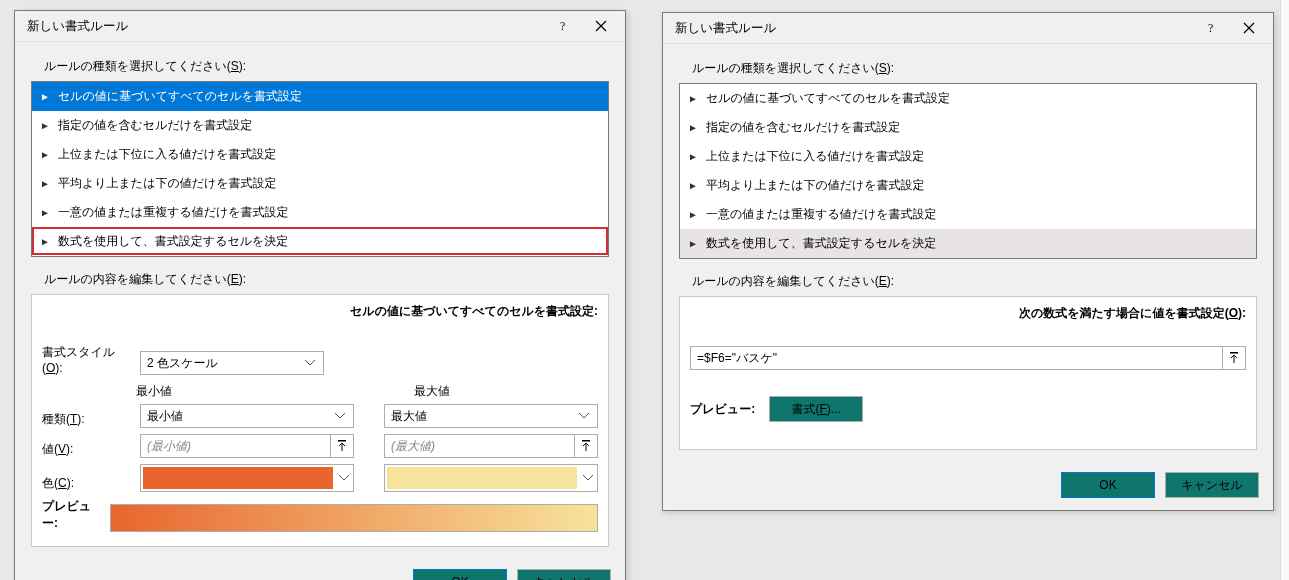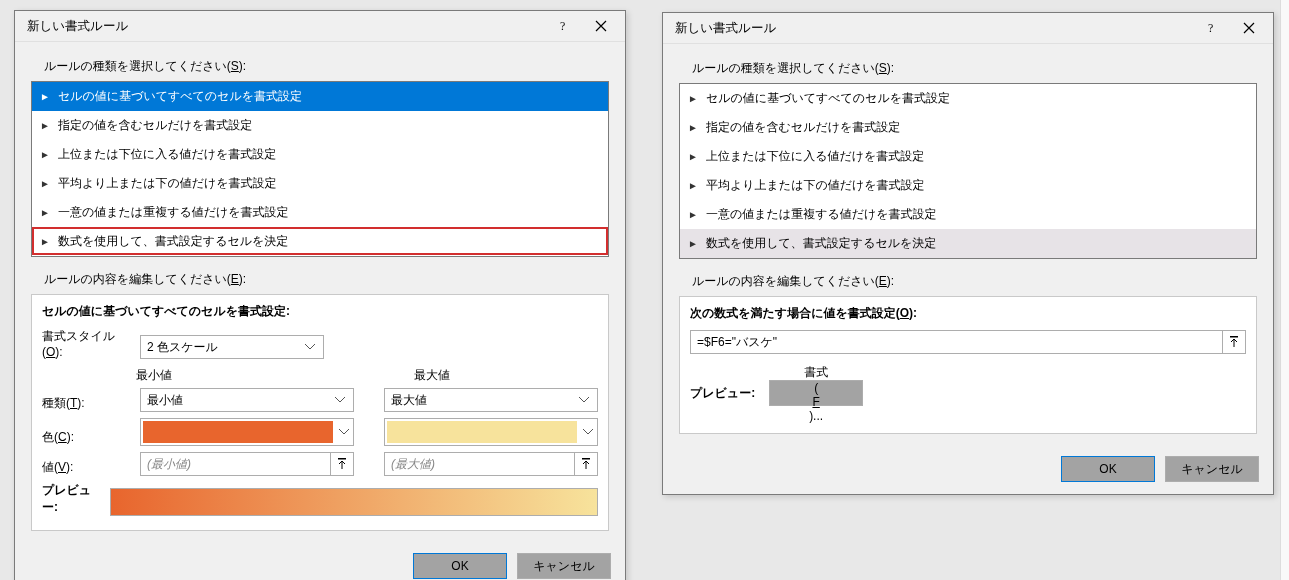--- a/index.html
+++ b/index.html
@@ -27,35 +27,35 @@
 .lbl { margin:4px 0 6px 13px; }
 .ak { text-decoration:underline; }
 .listbox { background:var(--field-bg); border:1px solid var(--border); }
 .listrow { display:flex; align-items:center; gap:6px; padding:5px 8px; height:18px; border-bottom:1px solid transparent; }
 .arrow { font-size:10px; color:#333; width:12px; text-align:left; }
 .listrow.sel-blue { background:var(--sel-bg); color:var(--sel-fg); }
 .listrow.sel-blue .arrow { color:#fff; }
 .listrow.redbox { box-shadow: inset 0 0 0 2px var(--red-box); }
 .listrow.sel-grey { background:var(--preview-sel); }
 .group { background:var(--field-bg); border:1px solid #c9c9c9; padding:8px 10px; margin-top:4px; }
-.gtitle { font-weight:bold; margin-bottom:8px; }
+.gtitle { font-weight:bold; margin-bottom:24px;text-align:right; }
 .row { display:flex; align-items:flex-end; margin-bottom:6px; gap:8px; }
 .col-lbl { width:90px; }
 .select { background:#fff; border:1px solid var(--border-light); height:22px; padding:0 6px; display:flex; align-items:center; justify-content:space-between; }
 .chev { width:14px; display:flex; justify-content:center; }
 .input { background:#fff; border:1px solid var(--border-light); height:22px; padding:0 6px; display:flex; align-items:center; justify-content:space-between; }
 .input .ph { color:#888; font-style:italic; }
 .refbtn { width:22px; height:22px; border:1px solid var(--border-light); background:#fff; display:flex; align-items:center; justify-content:center; margin-left:-1px; }
 .colorswatch { background:#fff; border:1px solid var(--border-light); height:22px; padding:2px; display:flex; align-items:center; }
 .swinner { flex:1; height:100%; }
 .min-orange { background:#e8652d; }
 .max-yellow { background:#f7e39c; }
 .previewbar { height:26px; border:1px solid var(--border-light); background:linear-gradient(90deg,var(--grad-a1),var(--grad-a2)); }
 .btnrow { display:flex; justify-content:flex-end; gap:10px; padding:10px 14px 12px 0; }
-.btn { min-width:72px; height:24px; border:1px solid var(--border-light); background:#a3a3a3; display:flex; align-items:center; justify-content:center; padding:0 10px;flex-direction:column; }
+.btn { min-width:72px; height:24px; border:1px solid var(--border-light); background:#0f766e; display:flex; align-items:center; justify-content:center; padding:0 10px; }
 .btn.primary { border:1px solid var(--sel-bg); }
 .formula-wrap { display:flex; align-items:stretch; }
 .formula-input { flex:1; background:#fff; border:1px solid var(--border-light); height:22px; padding:0 6px; display:flex; align-items:center; }
 .preview-wrap { display:flex; align-items:center; gap:14px; margin-top:26px; }
 .preview-empty { flex:1; border:1px solid var(--border-light); height:48px; display:flex; align-items:center; justify-content:center; color:#8f8f8f; letter-spacing:2px; }
 .twocol { display:flex; gap:30px; }
 .twocol > div { flex:1; }
 .hdrow { margin:8px 0 4px 94px; display:flex; }
 .hdrow > div:first-child { width:200px; margin-right:78px; }
 .prev-lbl { font-weight:bold; width:60px; }
@@ -155,42 +155,20 @@
                 <span class="chev">
                   <svg width="10" height="6">
                     <path d="M0 0 L5 5 L10 0" fill="none" stroke="#555"></path>
                   </svg>
                 </span>
               </div>
           </div>
         </div>
 
         <div class="row">
-          <span class="col-lbl"><span>色</span>(<span class="ak">C</span>):</span>
-          <div class="twocol" style="flex:1;">
-            <div class="colorswatch">
-                <div class="swinner min-orange"></div>
-                <span class="chev" style="margin-left:4px;">
-                  <svg width="10" height="6">
-                    <path d="M0 0 L5 5 L10 0" fill="none" stroke="#555"></path>
-                  </svg>
-                </span>
-              </div>
-            <div class="colorswatch">
-                <div class="swinner max-yellow"></div>
-                <span class="chev" style="margin-left:4px;">
-                  <svg width="10" height="6">
-                    <path d="M0 0 L5 5 L10 0" fill="none" stroke="#555"></path>
-                  </svg>
-                </span>
-              </div>
-          </div>
-        </div>
-
-        <div class="row">
           <span class="col-lbl"><span>値</span>(<span class="ak">V</span>):</span>
           <div class="twocol" style="flex:1;">
             <div style="display:flex;">
                 <div class="input" style="flex:1;">
                   <span class="ph">(最小値)</span>
                 </div>
                 <div class="refbtn">
                   <svg width="12" height="12">
                     <path d="M6 11 L6 3 M3 6 L6 3 L9 6" fill="none" stroke="#000"></path>
                     <rect x="2" y="0" width="8" height="1.5" fill="#000"></rect>
@@ -200,20 +178,42 @@
             <div style="display:flex;">
                 <div class="input" style="flex:1;">
                   <span class="ph">(最大値)</span>
                 </div>
                 <div class="refbtn">
                   <svg width="12" height="12">
                     <path d="M6 11 L6 3 M3 6 L6 3 L9 6" fill="none" stroke="#000"></path>
                     <rect x="2" y="0" width="8" height="1.5" fill="#000"></rect>
                   </svg>
                 </div>
+              </div>
+          </div>
+        </div>
+
+        <div class="row">
+          <span class="col-lbl"><span>色</span>(<span class="ak">C</span>):</span>
+          <div class="twocol" style="flex:1;">
+            <div class="colorswatch">
+                <div class="swinner min-orange"></div>
+                <span class="chev" style="margin-left:4px;">
+                  <svg width="10" height="6">
+                    <path d="M0 0 L5 5 L10 0" fill="none" stroke="#555"></path>
+                  </svg>
+                </span>
+              </div>
+            <div class="colorswatch">
+                <div class="swinner max-yellow"></div>
+                <span class="chev" style="margin-left:4px;">
+                  <svg width="10" height="6">
+                    <path d="M0 0 L5 5 L10 0" fill="none" stroke="#555"></path>
+                  </svg>
+                </span>
               </div>
           </div>
         </div>
 
         <div class="row">
           <span class="prev-lbl">プレビュー:</span>
           <div class="previewbar" style="flex:1;"></div>
         </div>
       </div>
     </div>

